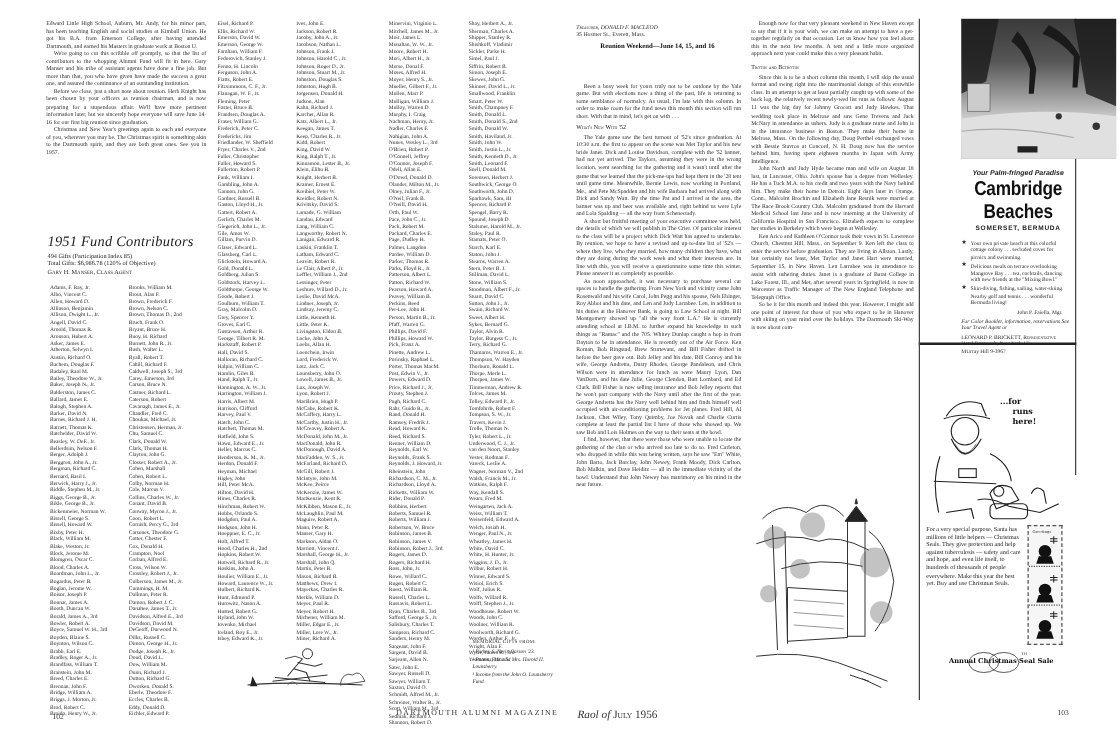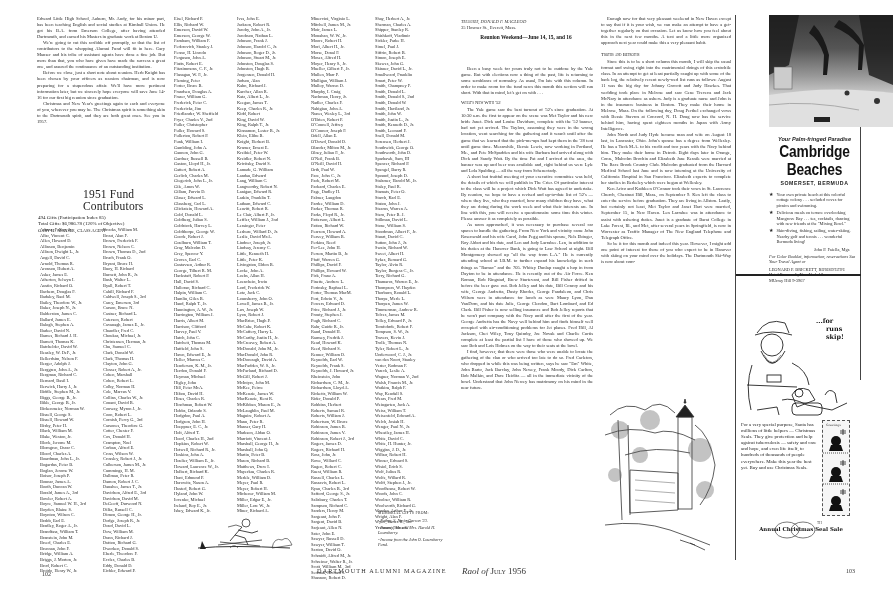--- a/index.html
+++ b/index.html
@@ -4,40 +4,40 @@
 <style>
   * { box-sizing: border-box; margin: 0; padding: 0; }
   html, body { width: 896px; height: 600px; background: #fff; overflow: hidden; }
   body { position: relative; font-family: "Liberation Serif", "DejaVu Serif", serif; color: #222; }
   .abs { position: absolute; }
   .prose { font-size: 4.6px; line-height: 6.05px; text-align: justify; color: #2a2a2a; }
   .prose p { text-indent: 6px; }
   .prose p.noind { text-indent: 0; }
   .names { font-size: 4.4px; line-height: 5.6px; color: #2a2a2a; white-space: nowrap; }
   .names div { height: 5.6px; overflow: hidden; }
-  .fund-title { font-size: 11.5px; color: #222; letter-spacing: 0.2px; margin-left: 45px; }
+  .fund-title { font-style: italic; font-size: 11.5px; color: #222; letter-spacing: 0.2px; }
   .fund-sub { font-size: 5px; line-height: 6.4px; color: #222; }
   .sc { font-variant: small-caps; }
   .folio { font-size: 6px; color: #333; }
   .running { font-size: 6.2px; letter-spacing: 1.2px; color: #333; }
   .issue { font-size: 9px; color: #333; }
   .issue i { font-style: italic; }
   .numeral { font-weight: bold; font-size: 22px; line-height: 20px; color: #111; }
   .hdr-small { font-size: 4.6px; line-height: 5.8px; color: #333; }
   .subhead { font-size: 4.8px; font-variant: small-caps; color: #222; }
   .center-bold { font-weight: bold; font-size: 5.4px; text-align: center; color: #111; }
   .ad-box { border-right: 1px solid #444; padding-left: 34px; }
   .ad-italic { font-family: "Liberation Sans", "DejaVu Sans", sans-serif; font-weight: bold; font-style: italic; font-size: 5.6px; text-align: center; color: #222; }
   .ad-big { font-family: "Liberation Sans", "DejaVu Sans", sans-serif; font-weight: bold; font-size: 16px; letter-spacing: -0.2px; text-align: center; color: #111; transform: scaleX(0.86); transform-origin: center; }
   .ad-sub { font-family: "Liberation Sans", "DejaVu Sans", sans-serif; font-weight: bold; font-size: 5.2px; letter-spacing: 0.6px; text-align: center; color: #222; }
   .ad-bullets { font-size: 4.4px; line-height: 5.4px; color: #2a2a2a; }
   .ad-bullets .bl { display: flex; gap: 3px; margin-bottom: 2px; }
   .ad-bullets .star { font-size: 5px; }
   .santa-title { font-family: "DejaVu Serif", serif; font-weight: bold; font-size: 15px; line-height: 15px; text-align: center; color: #111; }
-  .santa-sub { font-family: "DejaVu Serif", serif; font-weight: bold; font-size: 6.4px; line-height: 8px; color: #111; margin-left: 16px; }
+  .santa-sub { font-family: "DejaVu Serif", serif; font-weight: bold; font-size: 6.4px; line-height: 8px; color: #111; }
   .seal-text { font-size: 4.9px; line-height: 6.1px; color: #222; }
   .seal-sale { font-family: "DejaVu Serif", serif; font-weight: bold; font-size: 5.4px; color: #111; }
 </style>
 </head>
 <body>
 
 <div class="abs prose" style="left:37px; top:16px; width:128px;">
   <p class="noind">Edward Little High School, Auburn, Mr. Andy, for his minor part, has been teaching English and social studies at Kimball Union. He got his B.A. from Emerson College, after having attended Dartmouth, and earned his Masters in graduate work at Boston U.</p>
   <p>We're going to cut this scribble off promptly, so that the list of contributors to the whopping Alumni Fund will fit in here. Gary Manser and his tribe of assistant agents have done a fine job. But more than that, you who have given have made the success a great one, and assured the continuance of an outstanding institution.</p>
   <p>Before we close, just a short note about reunion. Herb Knight has been chosen by your officers as reunion chairman, and is now preparing for a stupendous affair. We'll have more pertinent information later, but we sincerely hope everyone will save June 14-16 for our first big reunion since graduation.</p>
@@ -679,21 +679,21 @@
     <div>Hotel Roosevelt, New York 17</div>
     <div>MUrray Hill 9-3967</div>
   </div>
 </div>
 <div class="abs" style="left:735px; top:274px; width:126px; height:2px; background:#222;"></div>
 
 <div class="abs ad-box" style="left:735px; top:280px; width:126px; height:280px; border-right:none;">
   <div class="santa-sub abs" style="left:65px; top:37px;">
     <div>...for</div>
     <div style="padding-left:10px;">runs</div>
-    <div style="padding-left:10px;">skip!</div>
+    <div style="padding-left:10px;">here!</div>
   </div>
   <div class="abs" style="left:2px; top:35px; width:118px; height:105px;">
     <svg width="118" height="105" viewBox="0 0 118 105">
       <g stroke="#222" fill="none" stroke-width="0.9">
         <path d="M20 18 Q30 2 48 8 L52 18"></path>
         <path d="M18 20 Q35 14 55 20"></path>
         <circle cx="35" cy="30" r="11"></circle>
         <path d="M24 36 Q35 60 48 36"></path>
         <path d="M27 40 Q35 55 44 40 M29 45 Q35 52 41 45" stroke-width="0.5"></path>
         <path d="M15 50 Q8 70 14 95 M55 48 Q70 55 72 70"></path>

